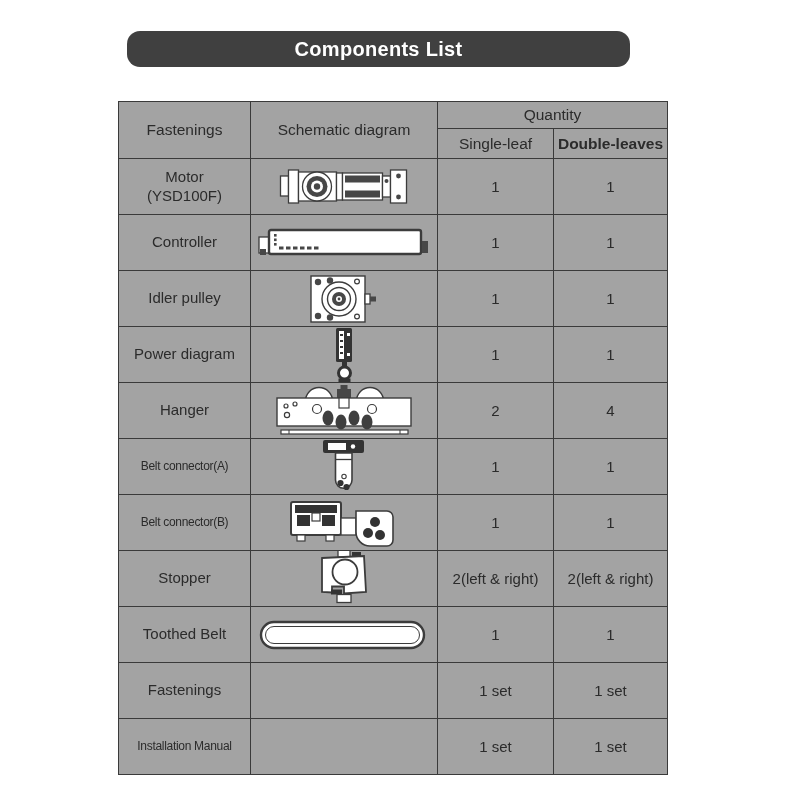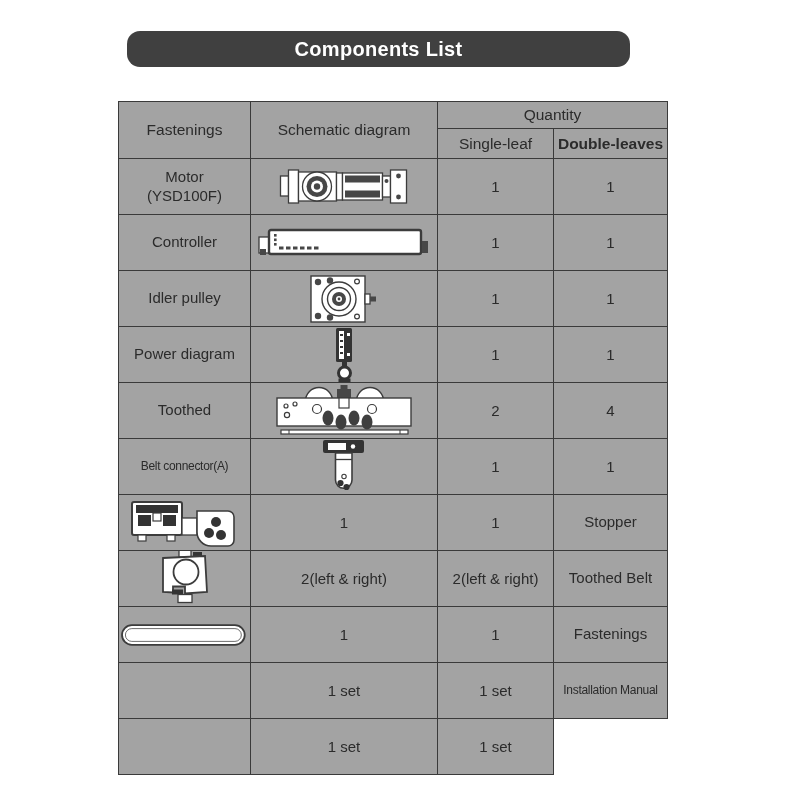--- a/index.html
+++ b/index.html
@@ -148,21 +148,21 @@
       <rect x="22" y="6" width="3" height="3" fill="#ffffff"></rect>
       <rect x="22" y="26" width="3" height="3" fill="#ffffff"></rect>
       <rect x="17" y="35" width="5" height="6" fill="#333333"></rect>
       <circle cx="19.5" cy="46" r="6" fill="#fff" stroke="#333333" stroke-width="3"></circle>
       <rect x="13.5" y="51.5" width="12" height="3.5" fill="#333333"></rect>
     </svg>
   </div>
   <div class="cell qty">1</div>
   <div class="cell qty">1</div>
 
-  <div class="cell desc">Toothed</div>
+  <div class="cell desc">Hanger</div>
   <div class="cell schem">
     <svg width="142" height="54" viewBox="0 0 142 54" fill="none">
       <circle cx="46" cy="17" r="13.5" fill="#fff" stroke="#3c3c3c" stroke-width="1.4"></circle>
       <circle cx="97" cy="17" r="13.5" fill="#fff" stroke="#3c3c3c" stroke-width="1.4"></circle>
       <rect x="64" y="5" width="14" height="9" fill="#474747"></rect>
       <rect x="67.5" y="1" width="7" height="5" fill="#474747"></rect>
       <rect x="4" y="14" width="134" height="28" fill="#fff" stroke="#3c3c3c" stroke-width="1.4"></rect>
       <circle cx="13" cy="22" r="2" stroke="#3c3c3c" stroke-width="1.2" fill="#fff"></circle>
       <circle cx="22" cy="20" r="2" stroke="#3c3c3c" stroke-width="1.2" fill="#fff"></circle>
       <circle cx="14" cy="31" r="2.6" stroke="#3c3c3c" stroke-width="1.2" fill="#fff"></circle>
@@ -190,20 +190,21 @@
       <path d="M15.5 15 h16.5 v27 a8.25 8.25 0 0 1 -16.5 0 z" fill="#fff" stroke="#3c3c3c" stroke-width="1.6"></path>
       <line x1="15.5" y1="21.5" x2="32" y2="21.5" stroke="#3c3c3c" stroke-width="1.3"></line>
       <circle cx="24" cy="38.5" r="2.2" fill="#fff" stroke="#3c3c3c" stroke-width="1.1"></circle>
       <circle cx="20.5" cy="45" r="3.1" fill="#333333"></circle>
       <circle cx="26.5" cy="49" r="3.1" fill="#333333"></circle>
     </svg>
   </div>
   <div class="cell qty">1</div>
   <div class="cell qty">1</div>
 
+  <div class="cell desc tight">Belt connector(B)</div>
   <div class="cell schem">
     <svg width="110" height="50" viewBox="0 0 110 50" fill="none">
       <rect x="2" y="4" width="50" height="33" rx="2" fill="#fff" stroke="#3c3c3c" stroke-width="2"></rect>
       <rect x="6" y="7" width="42" height="8" fill="#333333"></rect>
       <rect x="8" y="17" width="13" height="11" fill="#333333"></rect>
       <rect x="33" y="17" width="13" height="11" fill="#333333"></rect>
       <rect x="23" y="15" width="8" height="8" fill="#fff" stroke="#3c3c3c" stroke-width="1.2"></rect>
       <rect x="8" y="37" width="8" height="6" fill="#fff" stroke="#3c3c3c" stroke-width="1.2"></rect>
       <rect x="37" y="37" width="8" height="6" fill="#fff" stroke="#3c3c3c" stroke-width="1.2"></rect>
       <rect x="52" y="20" width="15" height="17" fill="#fff" stroke="#3c3c3c" stroke-width="1.3"></rect>

